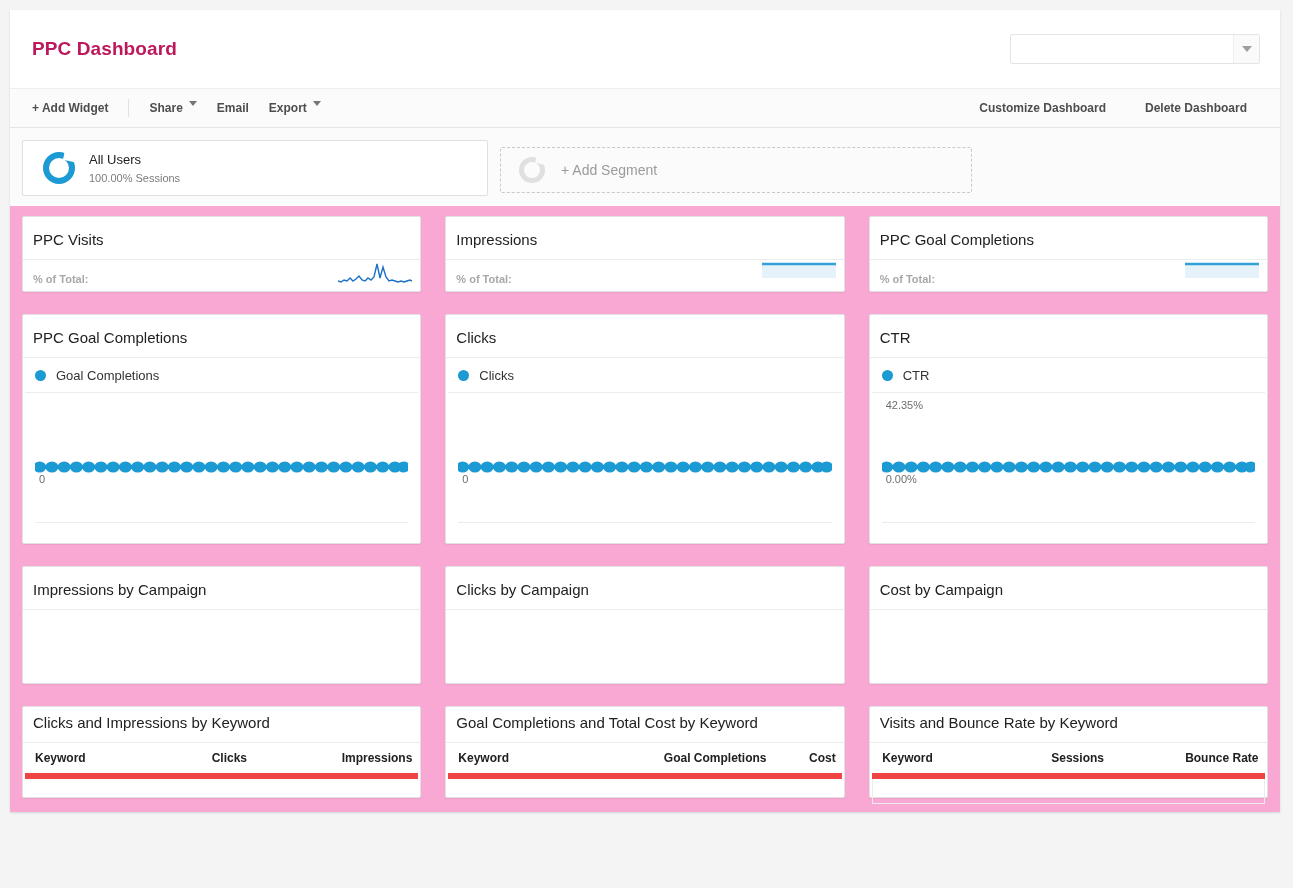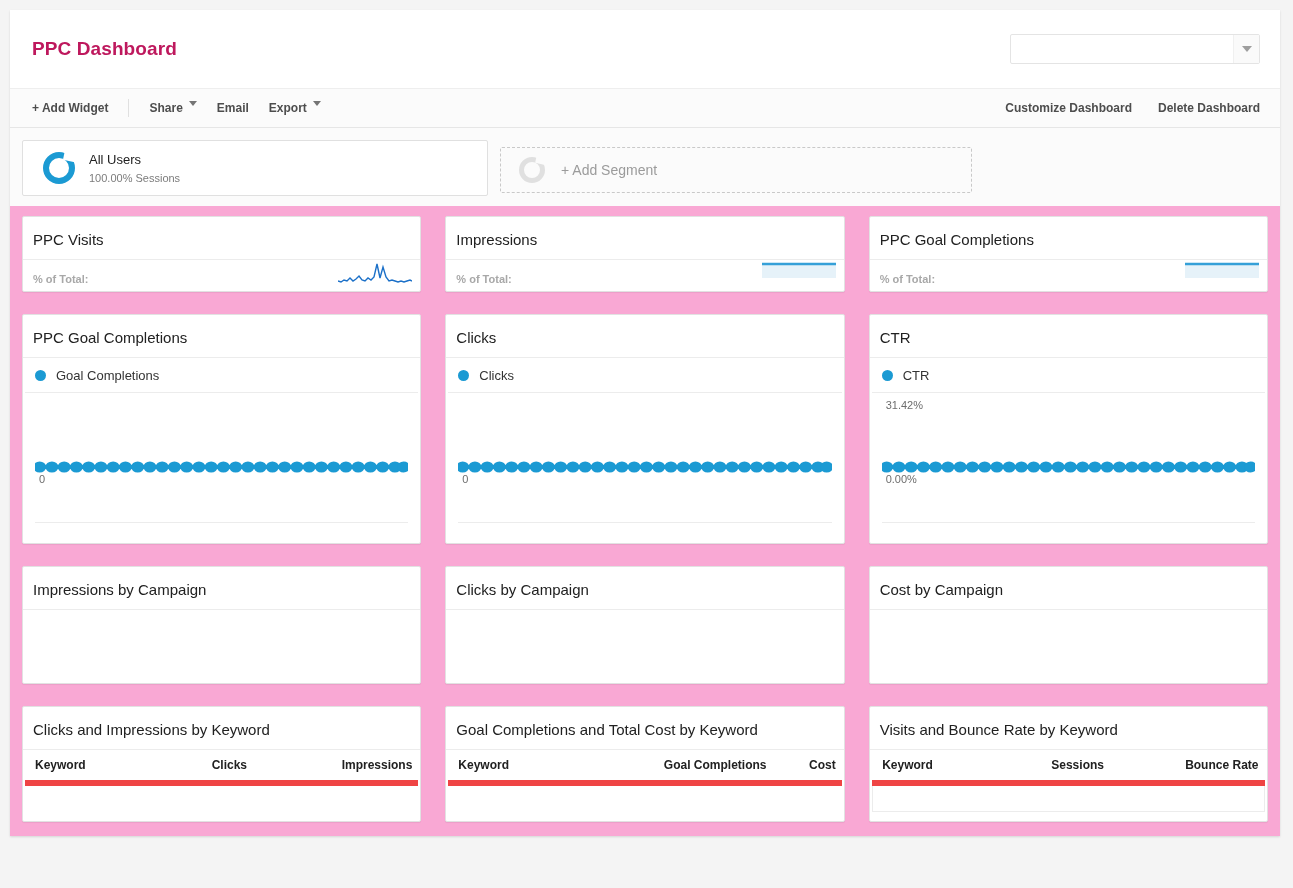--- a/index.html
+++ b/index.html
@@ -87,21 +87,21 @@
     font-size: 12px;
     font-weight: bold;
     color: #4d4d4d;
     margin-right: 20px;
     display: flex;
     align-items: flex-start;
     cursor: pointer;
     white-space: nowrap;
   }
   .tb-item:last-child { margin-right: 0; }
-  .tb-right .tb-item { margin-right: 4px; margin-left: 22px; }
+  .tb-right .tb-item { margin-right: 17px; margin-left: 22px; }
   .tb-sep {
     width: 1px;
     height: 18px;
     background: #e0e0e0;
     margin: 0 20px 0 0;
   }
   .tb-caret {
     width: 0; height: 0;
     border-left: 4px solid transparent;
     border-right: 4px solid transparent;
@@ -229,21 +229,21 @@
     position: absolute;
     left: 0; right: 0;
     height: 1px;
     background: #ececec;
   }
 
   
   .r3 .widget { height: 118px; }
 
   
-  .r4 .widget { height: 116px; justify-content: center; }
+  .r4 .widget { height: 92px; justify-content: center; }
   table { width: 100%; border-collapse: collapse; }
   th {
     font-size: 12px;
     font-weight: bold;
     color: #212121;
     text-align: right;
     padding: 8px 6px 8px 6px;
     border-bottom: 6px solid #ef4444;
     white-space: nowrap;
   }
@@ -447,21 +447,21 @@
         </div>
       </div>
 
       <div class="widget">
         <div class="w-title">CTR</div>
         <div class="legend">
           <span class="legend-dot"></span>
           <span class="legend-label">CTR</span>
         </div>
         <div class="chart-area">
-          <span class="chart-top-label">31.42%</span>
+          <span class="chart-top-label">42.35%</span>
           <div class="baseline-rule" style="bottom:18px"></div>
           <svg class="chart-svg" viewBox="0 0 320 148" preserveAspectRatio="none">
             <line x1="0" y1="74" x2="320" y2="74" stroke="#1b9ad3" stroke-width="4"></line>
             <g fill="#1b9ad3">
               <circle cx="4" cy="74" r="5.5"></circle>
                 <circle cx="14.5" cy="74" r="5.5"></circle>
                 <circle cx="25" cy="74" r="5.5"></circle>
               <circle cx="35.5" cy="74" r="5.5"></circle>
                 <circle cx="46" cy="74" r="5.5"></circle>
                 <circle cx="56.5" cy="74" r="5.5"></circle>

